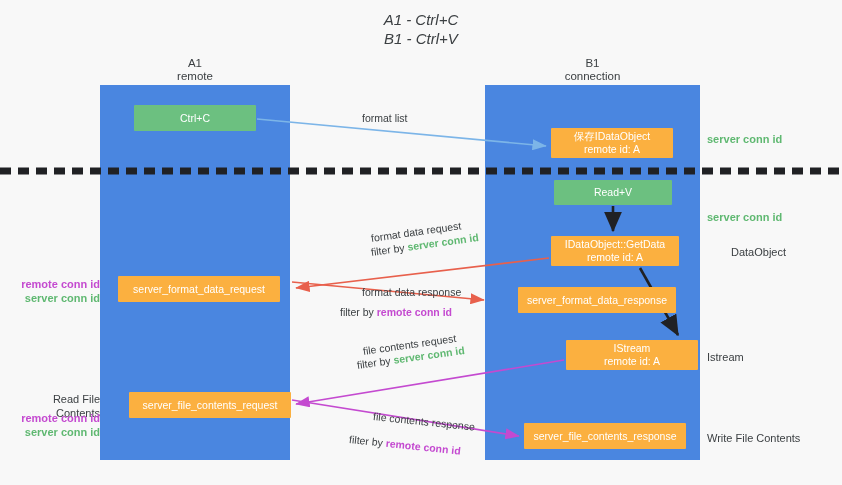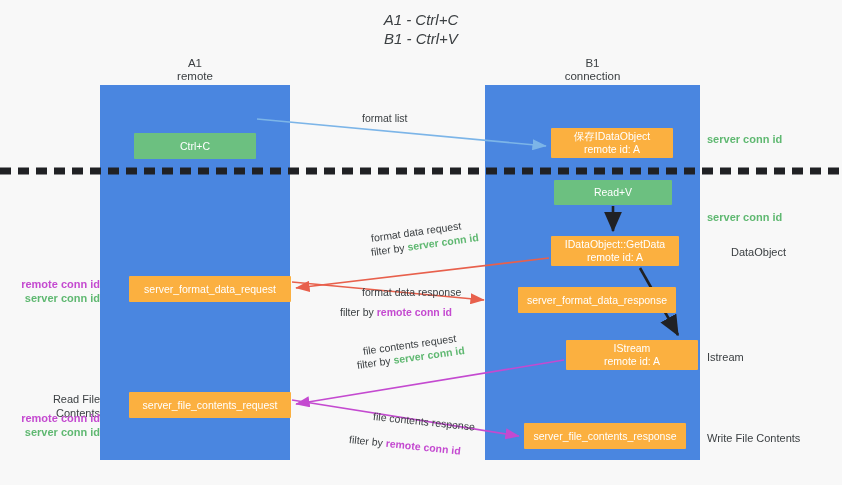--- a/index.html
+++ b/index.html
@@ -66,25 +66,25 @@
     text-align: center;
     color: #ffffff;
     font-size: 10.5px;
     line-height: 13px;
     white-space: pre-line;
     border-radius: 1px;
   }
   .node.green { background: #6cc080; }
   .node.orange { background: #fbb040; }
 
-  #node-ctrl-c      { left: 134px; top: 105px; width: 122px; height: 26px; margin-top: 28px; }
+  #node-ctrl-c      { left: 134px; top: 105px; width: 122px; height: 26px; }
   #node-save-ido    { left: 551px; top: 128px; width: 122px; height: 30px; }
   #node-ctrl-v      { left: 554px; top: 180px; width: 118px; height: 25px; }
   #node-getdata     { left: 551px; top: 236px; width: 128px; height: 30px; }
-  #node-fmt-req     { left: 129px; top: 276px; width: 162px; height: 26px; }
+  #node-fmt-req     { left: 118px; top: 276px; width: 162px; height: 26px; }
   #node-fmt-resp    { left: 489px; top: 287px; width: 158px; height: 26px; margin-left: 29px; }
   #node-istream     { left: 566px; top: 340px; width: 132px; height: 30px; }
   #node-file-req    { left: 129px; top: 392px; width: 162px; height: 26px; }
   #node-file-resp   { left: 524px; top: 423px; width: 162px; height: 26px; }
 
   
   .side-label {
     font-size: 11px;
     line-height: 14px;
     white-space: pre-line;

